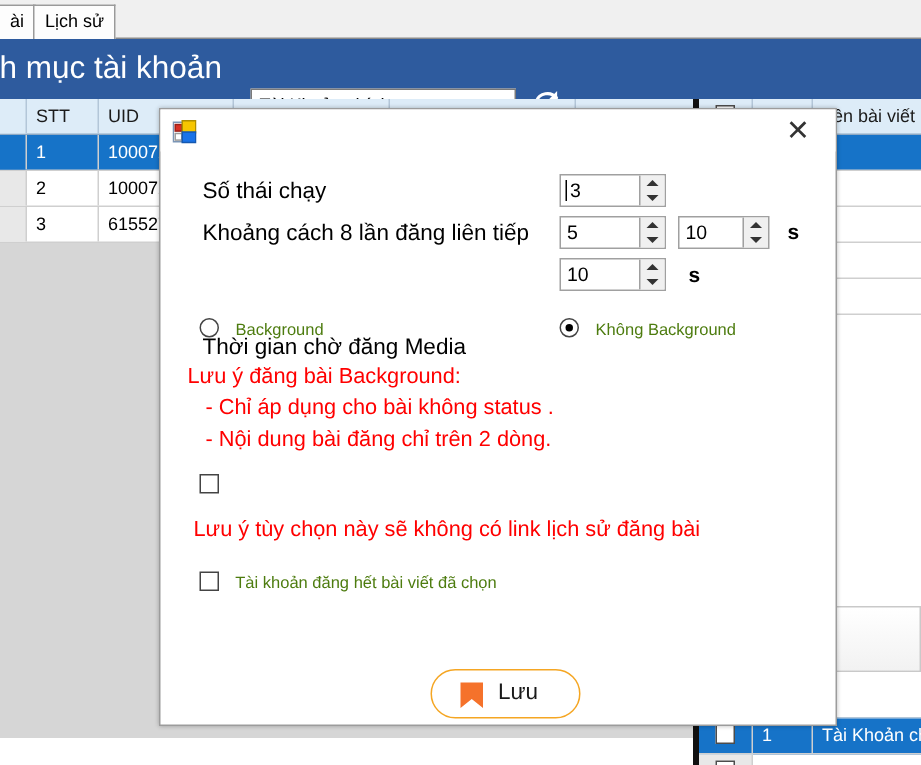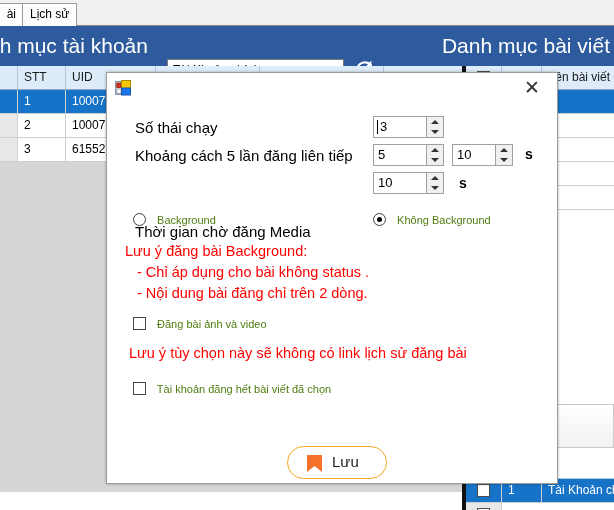--- a/index.html
+++ b/index.html
@@ -398,21 +398,20 @@
 
     <div class="refresh-btn">
       <svg width="26" height="26" viewBox="0 0 26 26" aria-hidden="true">
         <path d="M5.5 9.5 A8 8 0 0 1 19 7.2" fill="none" stroke="#ffffff" stroke-width="2.1" stroke-linecap="round"></path>
         <path d="M20.5 16.5 A8 8 0 0 1 7 18.8" fill="none" stroke="#ffffff" stroke-width="2.1" stroke-linecap="round"></path>
         <path d="M19.4 2.6 L19.4 8.2 L14 8.2 Z" fill="#ffffff"></path>
         <path d="M6.6 23.4 L6.6 17.8 L12 17.8 Z" fill="#ffffff"></path>
       </svg>
     </div>
 
-    <div class="ribbon-title right">Danh mục bài viết</div>
   </div>
 
   <div class="grid" id="grid-left">
     <div class="hdr-row">
       <div class="corner-box"></div>
       <div class="hdr-cell" style="left:18px;  width:48px;">STT</div>
       <div class="hdr-cell" style="left:66px;  width:90px;">UID</div>
       <div class="hdr-cell" style="left:156px; width:104px;">N</div>
       <div class="hdr-cell" style="left:260px; width:124px;">St</div>
       <div class="hdr-cell" style="left:384px; width:82px; border-right:none;">T      thái</div>
@@ -492,21 +491,21 @@
     <div class="frm-label" style="left:28px; top:17px;">Số thái chạy</div>
     <div class="nud" style="left:266px; top:15px; width:71px;">
       <span class="caret"></span>
       <span class="val" style="left:6px;">3</span>
       <span class="spin">
         <i class="ar up"></i>
         <i class="ar down"></i>
       </span>
     </div>
 
-    <div class="frm-label" style="left:28px; top:45px;">Khoảng cách 5 lần đăng liên tiếp</div>
+    <div class="frm-label" style="left:28px; top:45px;">Khoảng cách 8 lần đăng liên tiếp</div>
     <div class="nud" style="left:266px; top:43px; width:71px;">
       <span class="val">5</span>
       <span class="spin">
         <i class="ar up"></i>
         <i class="ar down"></i>
       </span>
     </div>
     <div class="nud" style="left:345px; top:43px; width:61px;">
       <span class="val">10</span>
       <span class="spin">
@@ -534,21 +533,20 @@
       <span class="radio-dot on"></span>
       <span>Không Background</span>
     </div>
 
     <div class="note-red" style="left:18px; top:140px;">Lưu ý đăng bài Background:</div>
     <div class="note-red" style="left:30px; top:161px;">- Chỉ áp dụng cho bài không status .</div>
     <div class="note-red" style="left:30px; top:182px;">- Nội dung bài đăng chỉ trên 2 dòng.</div>
 
     <div class="check-wrap" style="left:26px; top:214px;">
       <span class="check-box"></span>
-      <span>Đăng bài ảnh và video</span>
     </div>
 
     <div class="note-red" style="left:22px; top:242px;">Lưu ý tùy chọn này sẽ không có link lịch sử đăng bài</div>
 
     <div class="check-wrap" style="left:26px; top:279px;">
       <span class="check-box"></span>
       <span>Tài khoản đăng hết bài viết đã chọn</span>
     </div>
 
     <div class="save-btn">

